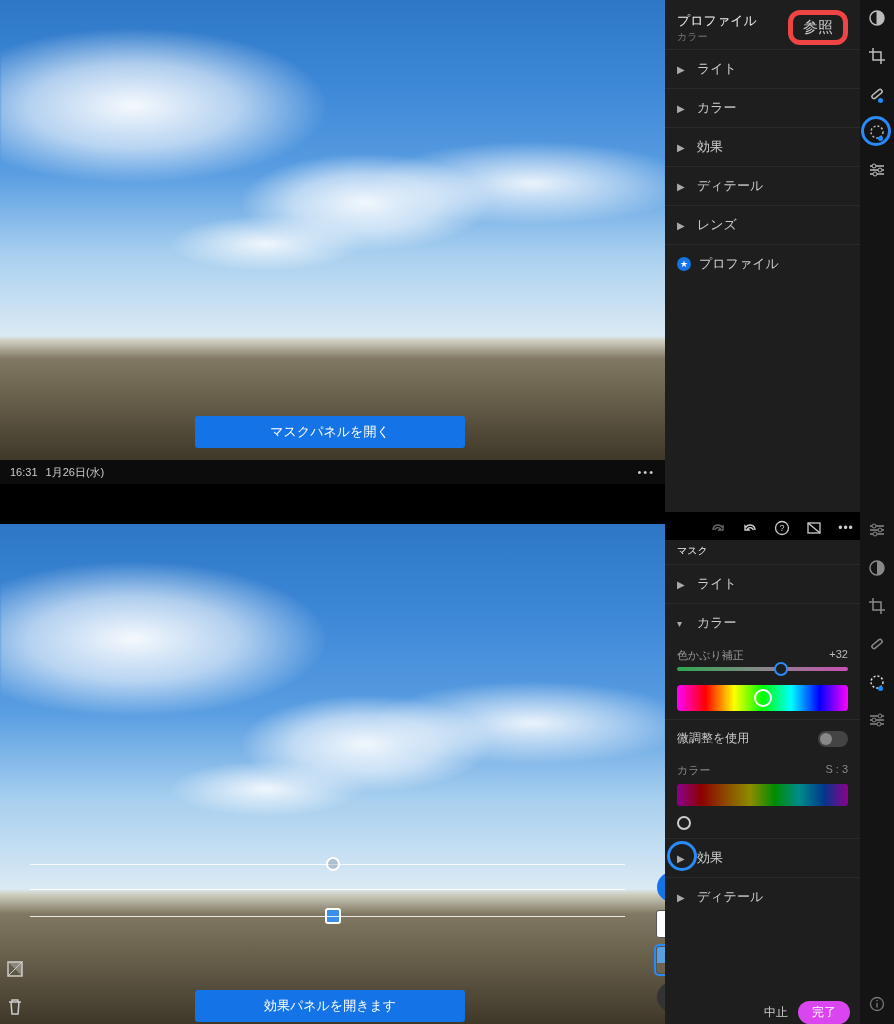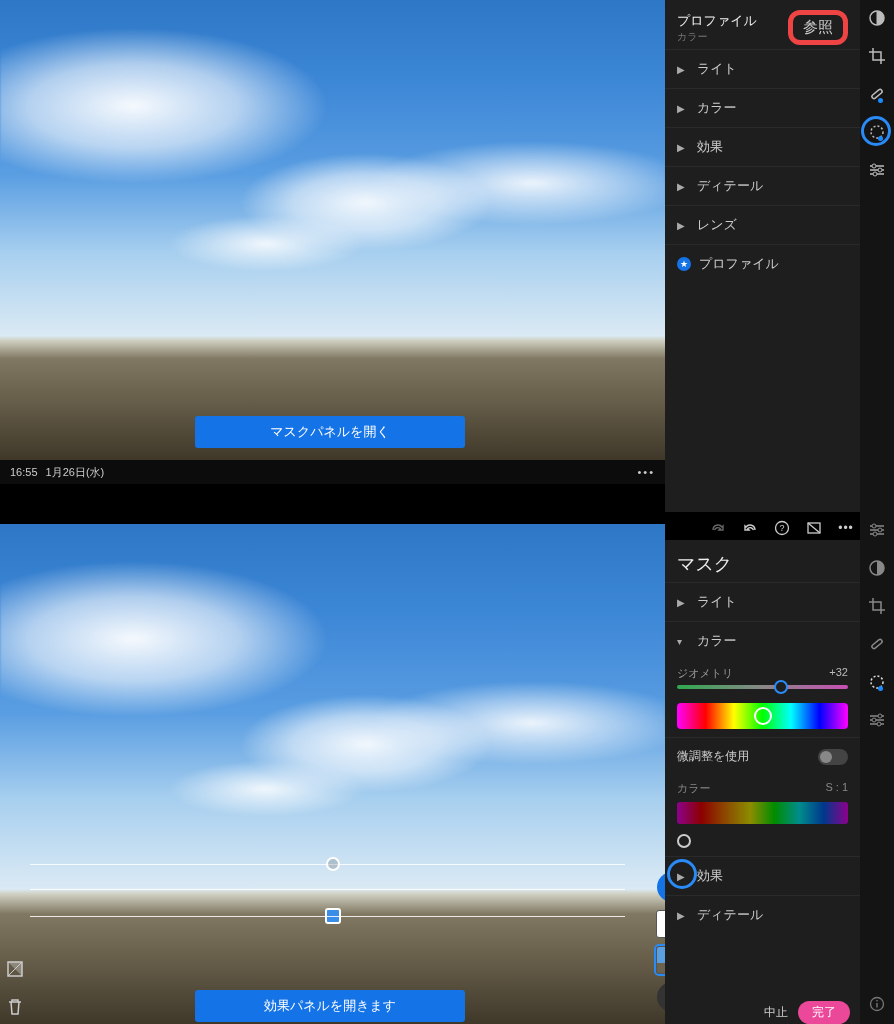--- a/index.html
+++ b/index.html
@@ -141,21 +141,21 @@
   .rail .dot {
     position: absolute; width: 5px; height: 5px; border-radius: 50%;
     background: #1c8aff; right: 4px; margin-top: 12px;
   }
   .rail .highlight-ring {
     position: absolute;
     width: 30px; height: 30px; border: 3px solid #2a8af6; border-radius: 50%;
   }
 
   
-  .mask-title { padding: 12px 12px 6px; font-size: 18px; color: #eee; }
+  .mask-title { padding: 4px 12px 6px; font-size: 10px; color: #eee; }
   .slider-row { padding: 6px 12px 2px; }
   .slider-row .lbl { display:flex; justify-content:space-between; font-size: 11px; color: #999; margin-bottom: 4px; }
   .slider-row .val { color: #bbb; }
   .track {
     height: 4px; border-radius: 2px; position: relative; margin: 4px 0 8px;
   }
   .thumb {
     position: absolute; top: -5px; width: 14px; height: 14px;
     border: 2px solid #2a8af6; border-radius: 50%; background: #1e1e1e;
     transform: translateX(-50%);
@@ -244,37 +244,37 @@
     width: 16px; height: 16px; background: #3a8ee8; border: 2px solid #fff; border-radius: 3px;
   }
 
   .done-row {
     position: absolute; bottom: 0; left: 0; right: 0; height: 24px;
     display: flex; justify-content: flex-end; gap: 10px; align-items: center;
     padding: 0 10px; background: #1e1e1e;
   }
   .done-row .txt { color: #ccc; font-size: 12px; }
   .done-row .done {
-    background: #ec4899; color: #fff; padding: 3px 14px; border-radius: 12px; font-size: 12px;
+    background: #d946ef; color: #fff; padding: 3px 14px; border-radius: 12px; font-size: 12px;
   }
   .bottom .rail .ricon { color: #888; }
 </style>
 </head>
 <body>
 
 <div class="screenshot top">
 
   <div class="canvas">
     <div class="sky"></div>
     <div class="clouds"></div>
     <div class="callout">マスクパネルを開く</div>
   </div>
 
   <div class="statusbar">
-    <span>16:55</span>
+    <span>16:31</span>
     <span style="width:8px"></span>
     <span>1月26日(水)</span>
     <span class="spacer"></span>
     <span class="dots">•••</span>
   </div>
 
   <div class="status-right">
     <span>
       <svg width="14" height="11" viewBox="0 0 14 11">
           <path d="M7 10.5 5.6 9a2 2 0 0 1 2.8 0Zm-3-3.3L2.6 5.7a6.3 6.3 0 0 1 8.8 0L10 7.2a4.3 4.3 0 0 0-6 0ZM.6 3.6a9.2 9.2 0 0 1 12.8 0L12 5A7.2 7.2 0 0 0 2 5Z" fill="#fff"></path>
@@ -434,40 +434,40 @@
       <span class="chev">▶</span>
       <span>ライト</span>
     </div>
     <div class="row" style="border-top:1px solid #2a2a2a">
       <span class="chev">▾</span>
       <span>カラー</span>
     </div>
 
     <div class="slider-row">
       <div class="lbl">
-          <span>ジオメトリ</span>
+          <span>色かぶり補正</span>
       <span class="val">+32</span>
         </div>
       <div class="track tint">
           <div class="thumb" style="left:61%"></div>
         </div>
     </div>
 
     <div class="hue-strip">
       <div class="ring"></div>
     </div>
 
     <div class="toggle-row">
       <span>微調整を使用</span>
       <span class="toggle"></span>
     </div>
 
     <div class="color-row">
       <span>カラー</span>
-      <span>S : 1</span>
+      <span>S : 3</span>
     </div>
     <div class="color-strip"></div>
     <div class="swatch-row">
       <div class="swatch-ring"></div>
     </div>
 
     <div class="row" style="position:relative">
       <span class="chev">▶</span>
       <span>効果</span>
       <span class="highlight-ring-effects" style="top:2px"></span>

